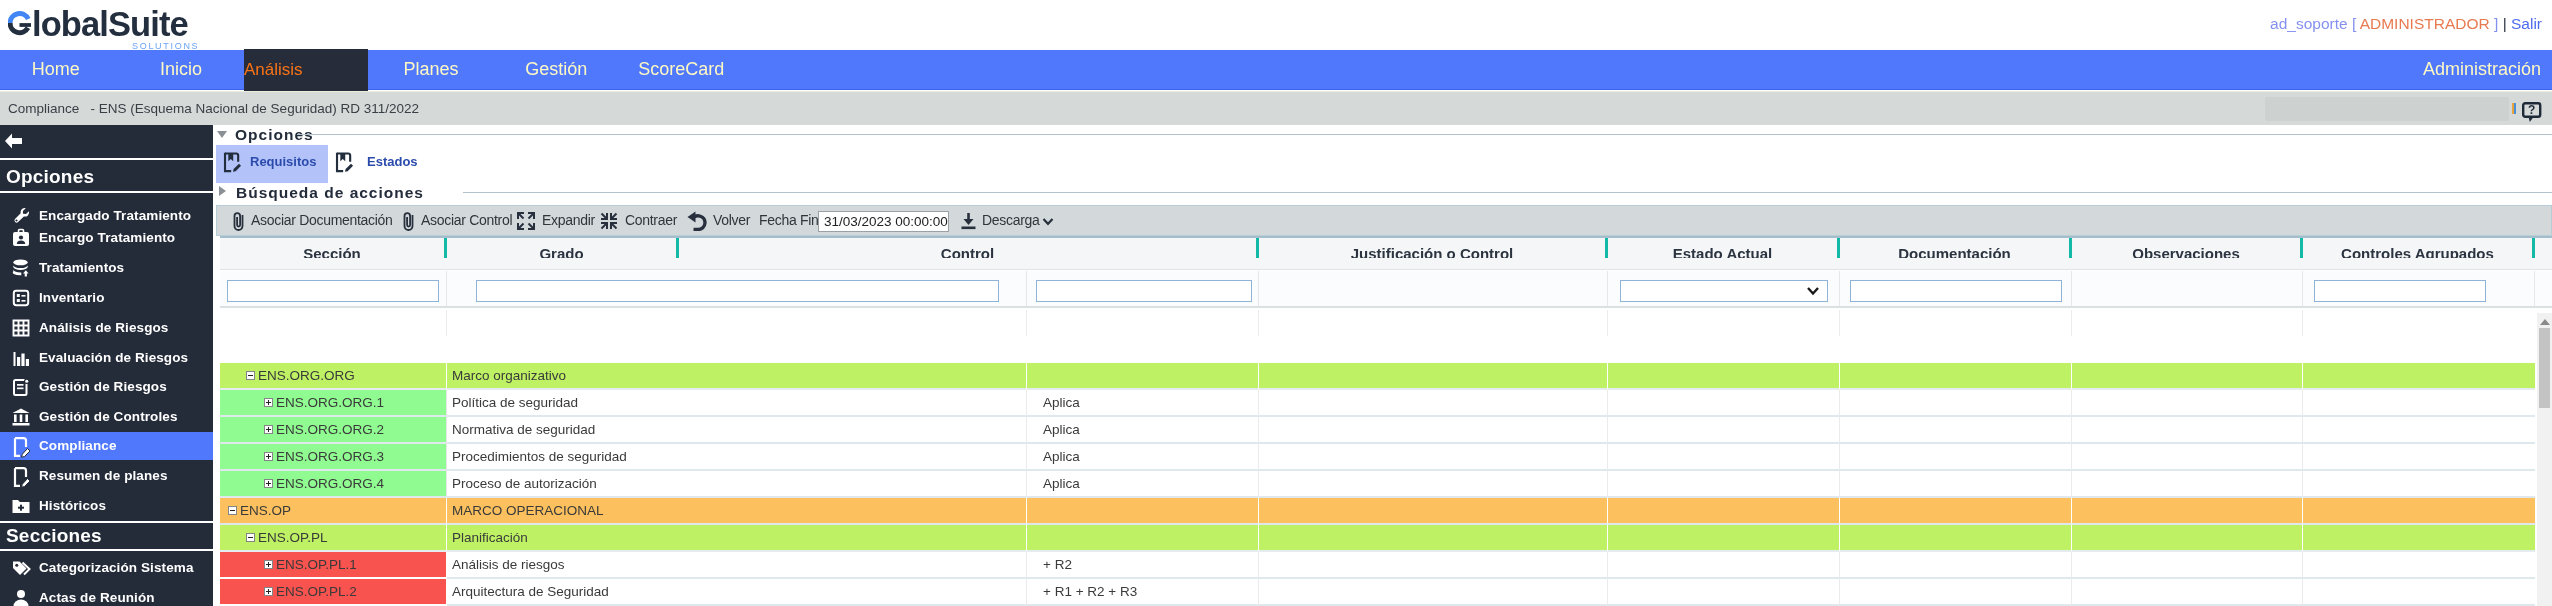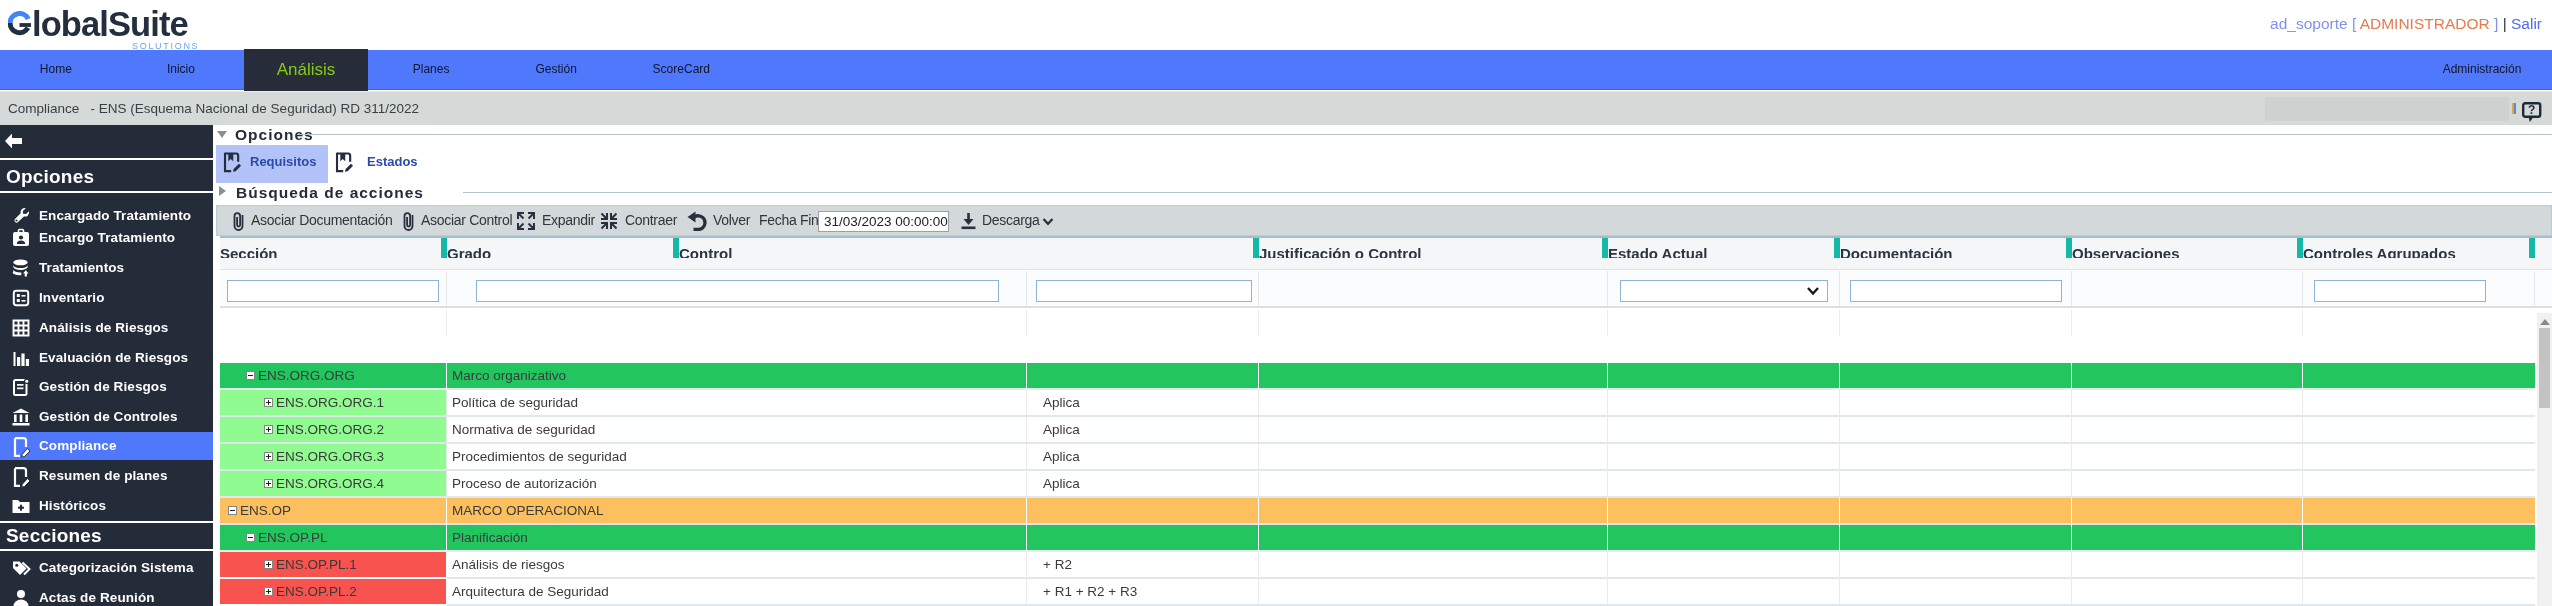--- a/index.html
+++ b/index.html
@@ -1,22 +1,22 @@
 <!DOCTYPE html>
 <html><head>
 <meta charset="utf-8">
 <style>
 *{margin:0;padding:0;box-sizing:border-box}
 html,body{width:2552px;height:606px;overflow:hidden;background:#fff}
 #pg{position:relative;width:2552px;height:606px;font-family:"Liberation Sans",sans-serif;overflow:hidden}
 .ab{position:absolute}
 
 #nav{position:absolute;left:0;top:50px;width:2552px;height:40px;background:#4f78fc;border-bottom:1px solid #3c64e9}
-.nv{position:absolute;top:0;height:23px;line-height:39px;color:#0f172a;font-size:12px;transform:translateX(-50%);white-space:nowrap}
-#navact{position:absolute;left:244px;top:-1px;width:124px;height:42px;background:#262c39;text-align:center;line-height:41px;color:#84cc16;font-size:17px}
+.nv{position:absolute;top:0;height:23px;line-height:39px;color:#fef9c3;font-size:18px;transform:translateX(-50%);white-space:nowrap}
+#navact{position:absolute;left:244px;top:-1px;width:124px;height:42px;background:#262c39;text-align:left;line-height:41px;color:#f97316;font-size:17px}
 #bc{position:absolute;left:0;top:91px;width:2552px;height:34px;background:#d5d9d8;border-top:1px solid #e9ebdc}
 
 #sb{position:absolute;left:0;top:125px;width:213px;height:481px;background:#242b39;color:#fff}
 .sbl{position:absolute;left:0;width:213px;height:2px;background:#fff}
 .sbh{position:absolute;left:6px;font-size:19px;font-weight:bold;letter-spacing:.2px}
 .it{position:absolute;left:0;width:213px;height:28px}
 .it svg{position:absolute;left:11px;top:4px}
 .it .tx{position:absolute;left:39px;top:0;height:28px;line-height:28px;font-size:13.5px;font-weight:600;letter-spacing:.1px;white-space:nowrap}
 
 .leg{position:absolute;font-size:15.5px;font-weight:bold;color:#232c3b;letter-spacing:1px;white-space:nowrap}
@@ -24,31 +24,31 @@
 .tri{position:absolute;width:0;height:0}
 .tabtx{position:absolute;font-size:13px;font-weight:bold;color:#2b4bac}
 
 #tb{position:absolute;left:216px;top:205px;width:2336px;height:31px;background:#d3d9db;border:1px solid #b9cdd6}
 .tbt{position:absolute;top:0;height:29px;line-height:29px;font-size:14px;letter-spacing:-.3px;color:#30353a;white-space:nowrap}
 
 .trow{position:absolute;left:220px;width:2315px;height:27px;display:flex}
 .c{border-right:1px solid #ebebeb;border-bottom:2px solid #dfe8ec;height:27px;font-size:13.5px;color:#3a3a3a;display:flex;align-items:center;overflow:hidden;white-space:nowrap}
 .w0{width:227px}.w1{width:580px}.w2{width:232px}.w3{width:349px}.w4{width:232px}.w5{width:232px}.w6{width:231px}.w7{width:232px}
 .or .c{background:#fcc15e;border-right-color:#fff;border-bottom-color:#dde7ed}
-.ye .c{background:#22c55e;border-right-color:#fff;border-bottom-color:#e4ecef}
+.ye .c{background:#bef264;border-right-color:#fff;border-bottom-color:#e4ecef}
 .gr .c:first-child{background:#8ffb90;border-right-color:#e2e8e2}
 .re .c:first-child{background:#f9534f;border-right-color:#fff;border-bottom-color:#fff}
 .p1{padding-left:8px}.p2{padding-left:26px}.p3{padding-left:44px}
 .cp{padding-left:5px}.gp{padding-left:16px}
 .tg{flex:none;width:9px;height:9px;border:1px solid #858585;background:#fff;position:relative;margin-right:3px}
 .tg:before{content:"";position:absolute;left:1px;top:3px;width:5px;height:1px;background:#222}
 .tg.pl:after{content:"";position:absolute;left:3px;top:1px;width:1px;height:5px;background:#222}
 
 .fin{position:absolute;height:22px;background:#fff;border:1px solid #8fb3d6}
-.hc{height:20px;line-height:32px;font-size:15px;font-weight:bold;color:#2b3440;border-right:6px solid #14b8a6;white-space:nowrap;overflow:hidden}
+.hc{height:20px;line-height:32px;text-align:center;font-size:15px;font-weight:bold;color:#2b3440;border-right:3px solid #14b8a6;white-space:nowrap;overflow:hidden}
 .fc{height:35px;border-right:1px solid #e4e8ea}
 .gc{height:26px;border-right:1px solid #ececec}
 </style>
 </head>
 <body>
 <div id="pg">
 <div class="ab" style="left:8px;top:10px;width:24px;height:27px">
 <svg width="24" height="27" viewBox="0 0 24 27">
 <path d="M 2.1 13 A 9.5 9.5 0 0 1 20.2 9.0" fill="none" stroke="#4186f4" stroke-width="5"></path>
 <path d="M 2.1 13 A 9.5 9.5 0 0 0 19.9 17.8" fill="none" stroke="#232f3f" stroke-width="5"></path>

